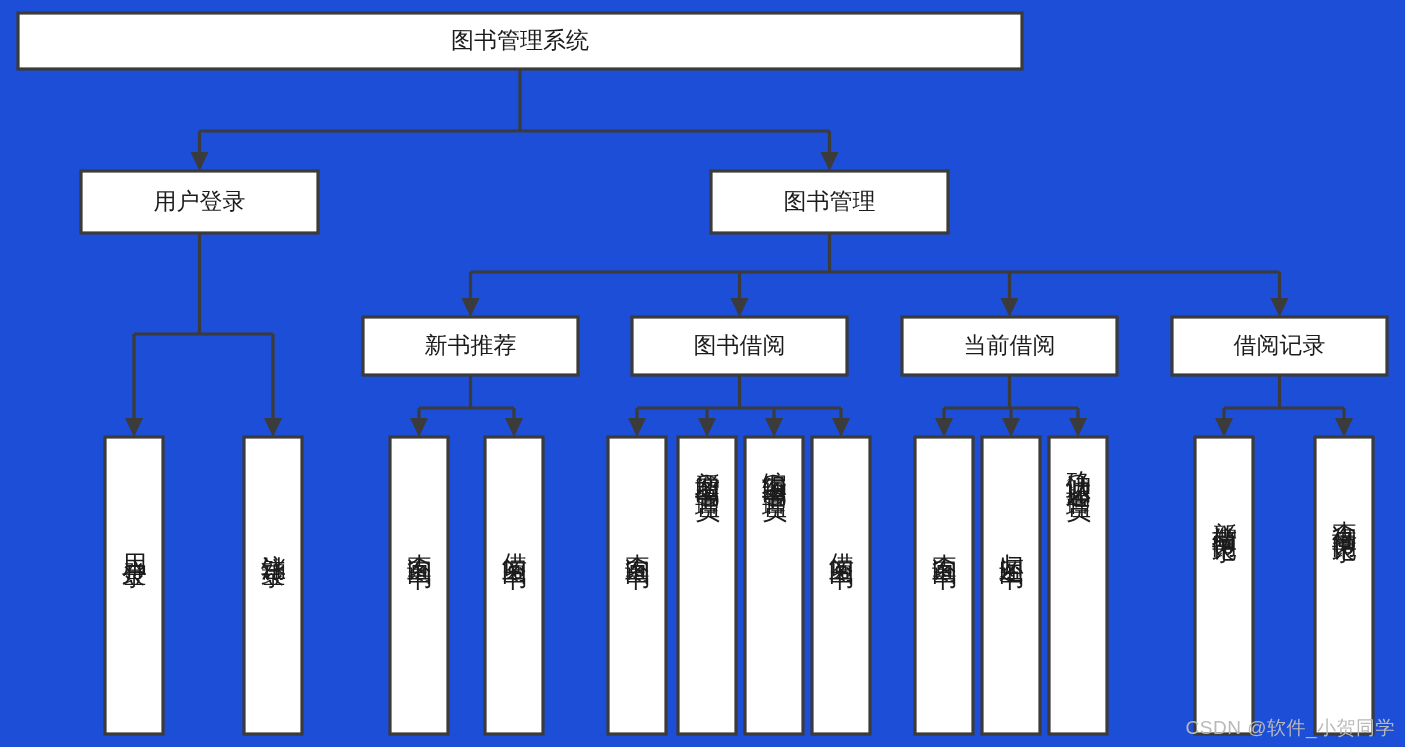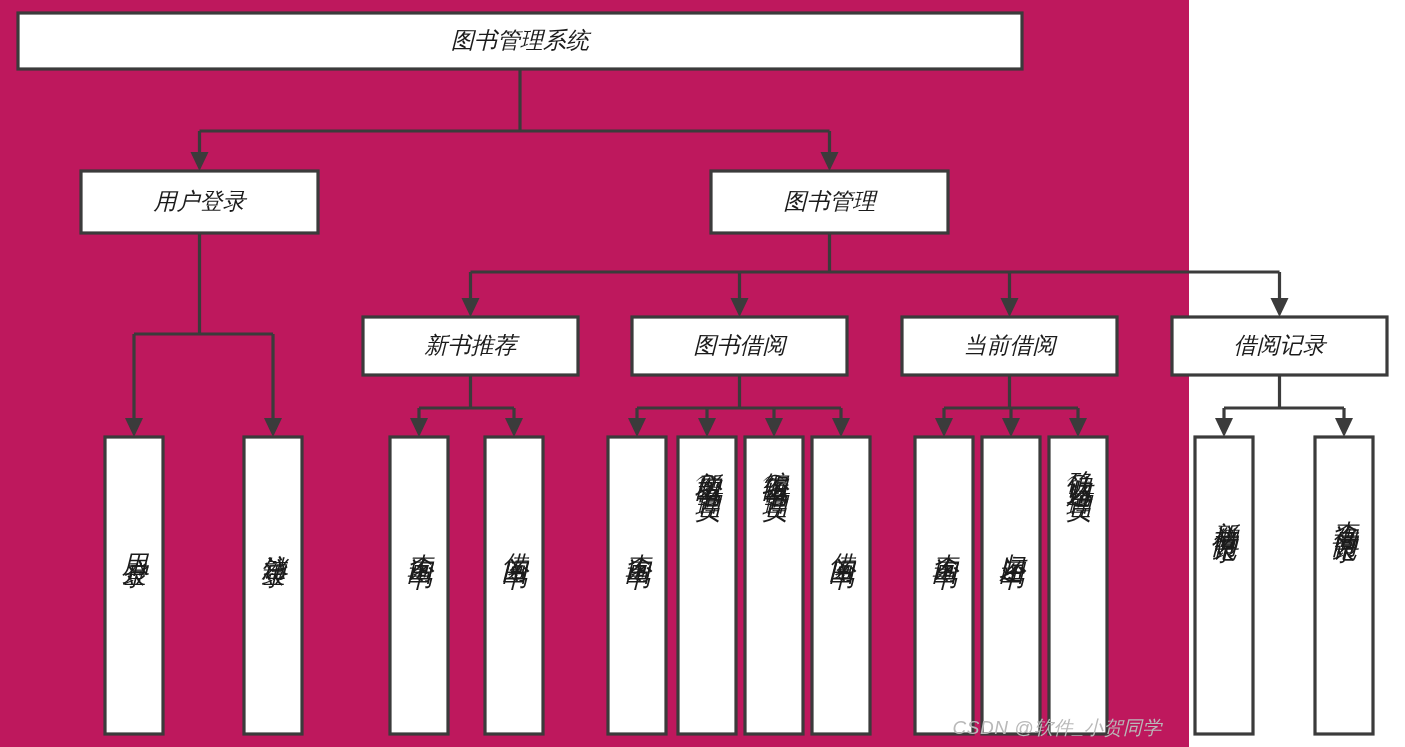--- a/index.html
+++ b/index.html
@@ -8,24 +8,23 @@
     background: #ffffff;
   }
   body {
     width: 1405px;
     height: 747px;
     font-family: "Liberation Sans", "DejaVu Sans", sans-serif;
     overflow: hidden;
   }
   #diagram-root {
     position: relative;
-    width: 1189px;
+    width: 1405px;
     height: 747px;
-    background: #be185d;
-    font-style: italic;
+    background: #1d4ed8;
   }
   svg#tree-svg {
     position: absolute;
     left: 0;
     top: 0;
     width: 1405px;
     height: 747px;
   }
   .node-rect {
     fill: #ffffff;
@@ -53,21 +52,21 @@
     stroke-width: 3.2;
     fill: none;
     stroke-linecap: butt;
   }
   .edge-arrow {
     fill: #3b3b3b;
     stroke: none;
   }
   .watermark {
     position: absolute;
-    right: 27px;
+    right: 10px;
     bottom: 6px;
     font-family: "Liberation Sans", "DejaVu Sans", sans-serif;
     font-size: 19px;
     color: #b9b9b9;
     letter-spacing: 0.5px;
     white-space: nowrap;
     pointer-events: none;
   }
 </style>
 </head>

